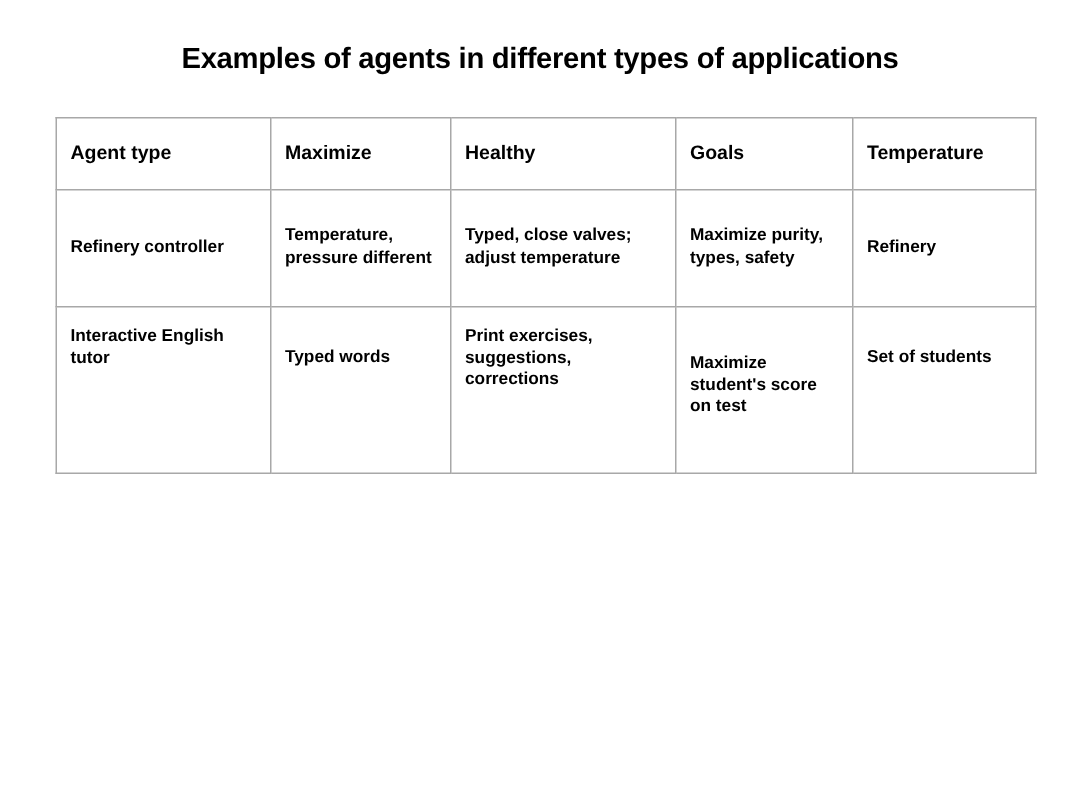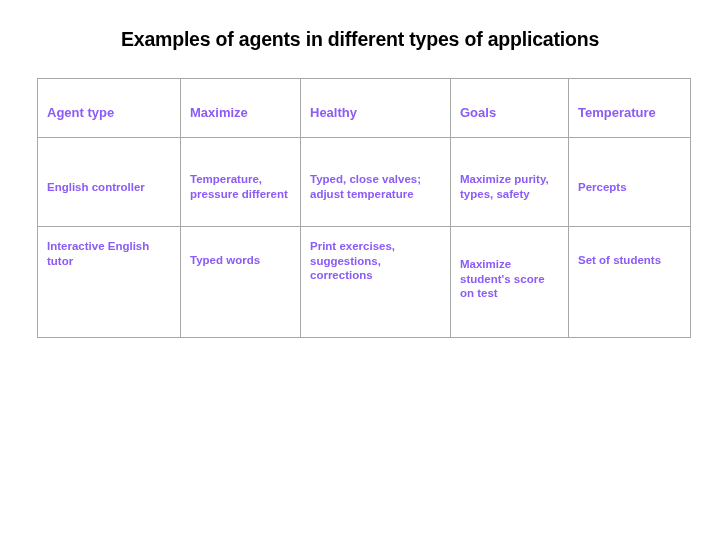--- a/index.html
+++ b/index.html
@@ -43,24 +43,24 @@
     width: 653px;
     background: #ffffff;
   }
   col.c1 { width: 143px; }
   col.c2 { width: 120px; }
   col.c3 { width: 150px; }
   col.c4 { width: 118px; }
   col.c5 { width: 122px; }
   th, td {
     border: 1px solid #a8a8a8;
-    padding: 16px 8px 6px 9px;
+    padding: 5px 8px 6px 9px;
     font-size: 11.5px;
     font-weight: bold;
-    color: #8b5cf6;
+    color: #000000;
     line-height: 1.27;
     text-align: left;
     vertical-align: middle;
     background: #ffffff;
     overflow: hidden;
   }
   th {
     font-size: 13px;
     height: 36px;
   }
@@ -92,25 +92,25 @@
         <tr>
           <th>Agent type</th>
           <th>Maximize</th>
           <th>Healthy</th>
           <th>Goals</th>
           <th>Temperature</th>
         </tr>
       </thead>
       <tbody>
         <tr class="r4">
-          <td>English controller</td>
+          <td>Refinery controller</td>
           <td>Temperature, pressure different</td>
           <td>Typed, close valves; adjust temperature</td>
           <td>Maximize purity, types, safety</td>
-          <td>Percepts</td>
+          <td>Refinery</td>
         </tr>
         <tr class="r5">
           <td>Interactive English tutor</td>
           <td class="mid">Typed words</td>
           <td>Print exercises, suggestions, corrections</td>
           <td class="low">Maximize student's score on test</td>
           <td class="mid">Set of students</td>
         </tr>
       </tbody>
     </table>

